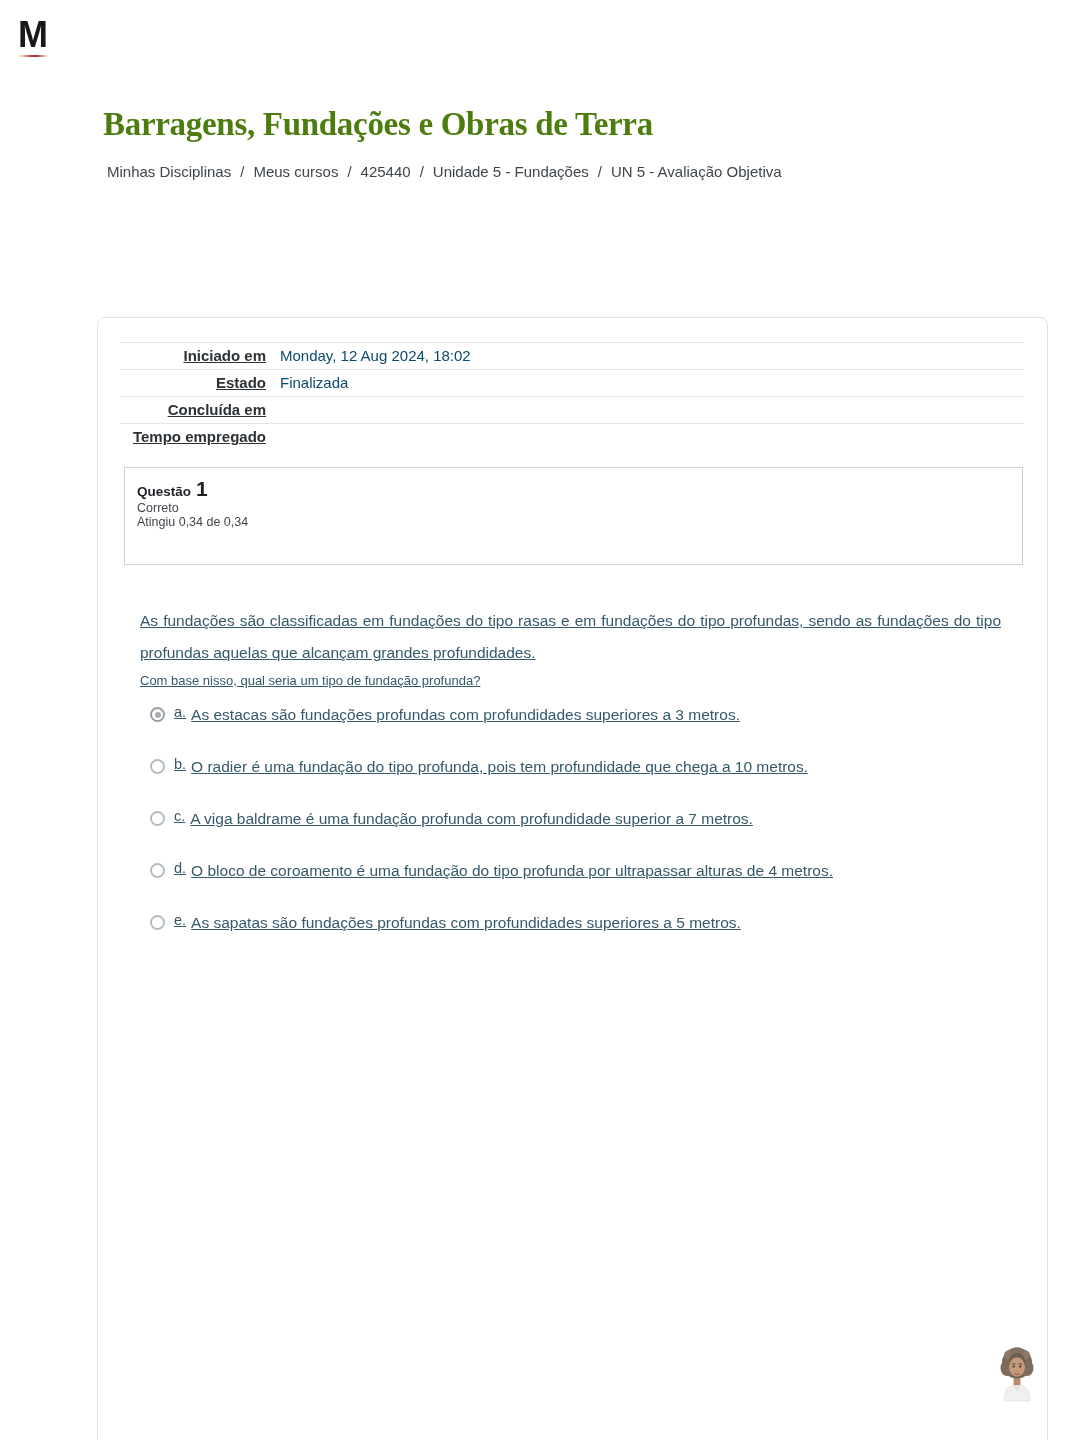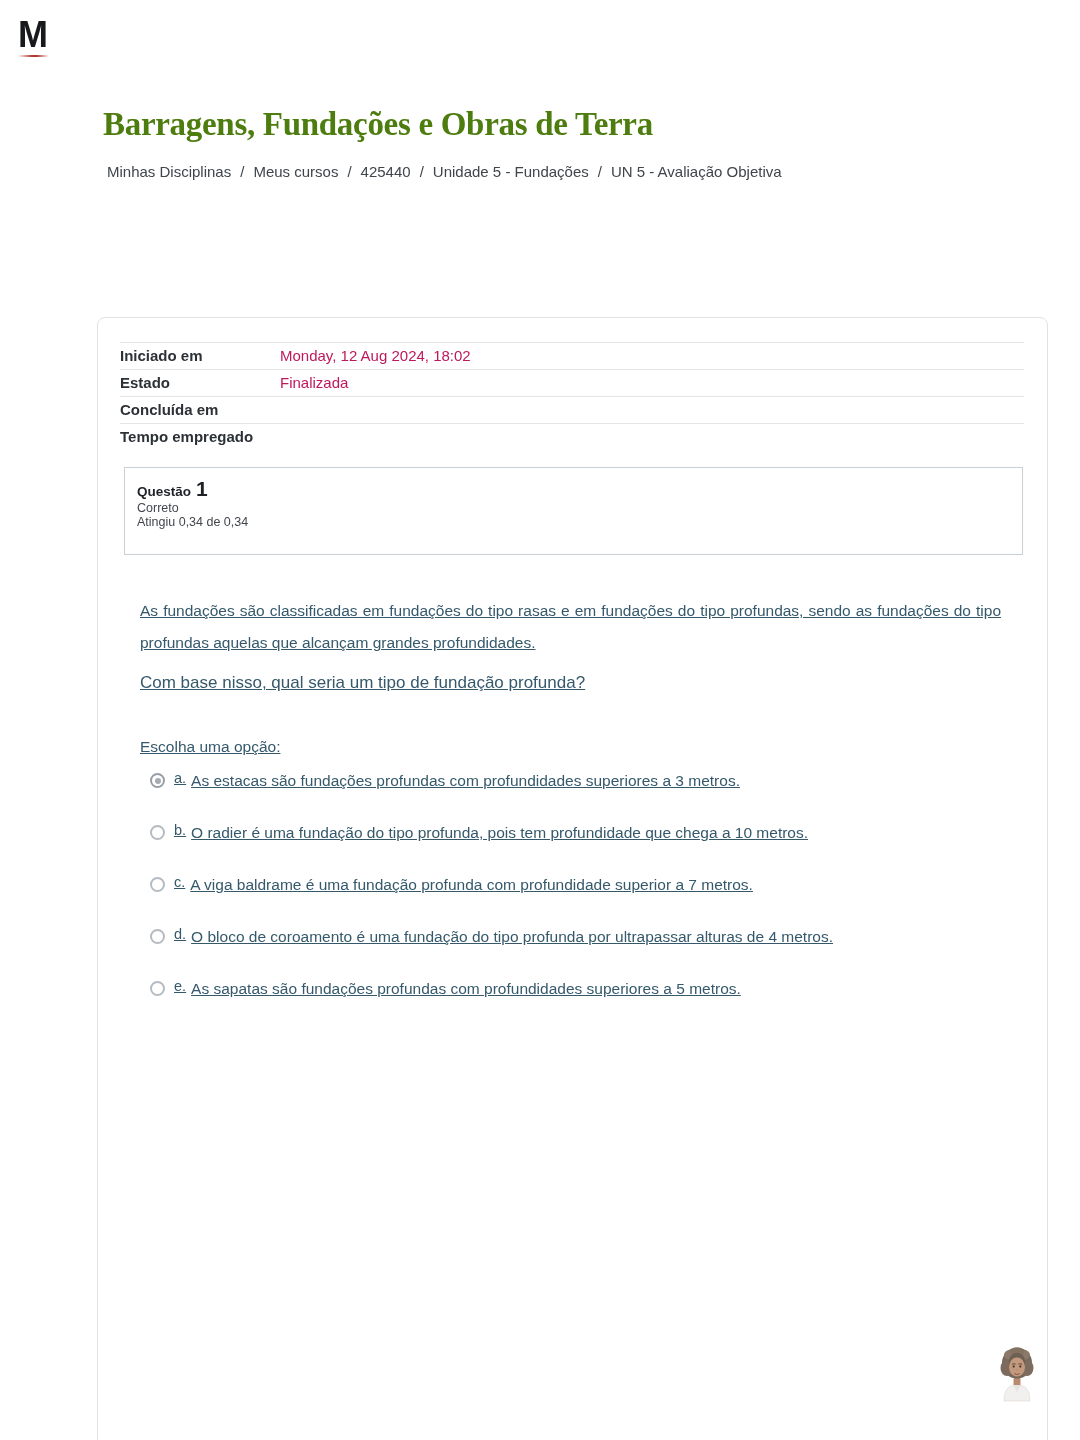--- a/index.html
+++ b/index.html
@@ -45,48 +45,48 @@
     background: #ffffff;
   }
   
   .summary { margin: 24px 23px 0 22px; }
   .summary-row {
     display: flex;
     border-top: 1px solid #e4e7ea;
     font-size: 15px;
   }
   .summary-label {
-    width: 146px; 
+    width: 146px; text-align: right;
     font-weight: 700; color: #2c3136;
-    line-height: 26px; padding: 0;
+    line-height: 26px; padding: 0; text-decoration: underline;
   }
   .summary-value {
     flex: 1; padding-left: 14px;
-    color: #be185d; line-height: 26px;
+    color: #0c4a6e; line-height: 26px;
   }
   
   .qbox {
     margin: 17px 24px 0 26px;
     border: 1px solid #c9d1d7;
-    height: 88px;
+    height: 98px;
     padding: 9px 12px;
     background: #ffffff;
   }
   .qbox-title { display: flex; align-items: baseline; gap: 5px; }
   .qbox-label { font-size: 13.5px; font-weight: 800; color: #1e2226; }
   .qbox-number { font-size: 21px; font-weight: 600; color: #1e2226; }
   .qbox-status { font-size: 12.5px; color: #42474d; }
   .qbox-grade  { font-size: 12.5px; color: #42474d; margin-top: 0; }
   
   .qcontent { margin: 40px 46px 0 42px; color: #35596b; text-decoration: underline; }
   .qtext-p1 {
     font-size: 15.5px; line-height: 32px;
     text-align: justify;
   }
-  .qtext-p2 { font-size: 17px; line-height: 24px; margin-top: 12px; }
+  .qtext-p2 { font-size: 13px; line-height: 24px; }
   .qprompt  { font-size: 15.5px; line-height: 24px; margin-top: 40px; }
   
   .options { margin-top: 13px; margin-left: 10px; }
   .option {
     display: flex; align-items: flex-start;
     margin-bottom: 35px;
     line-height: 17px;
     cursor: pointer;
   }
   .radio {
@@ -159,21 +159,20 @@
       <span class="qbox-label">Questão</span>
       <span class="qbox-number">1</span>
     </div>
     <div class="qbox-status">Correto</div>
     <div class="qbox-grade">Atingiu 0,34 de 0,34</div>
   </div>
 
   <div class="qcontent">
     <p class="qtext-p1">As fundações são classificadas em fundações do tipo rasas e em fundações do tipo profundas, sendo as fundações do tipo profundas aquelas que alcançam grandes profundidades.</p>
     <p class="qtext-p2">Com base nisso, qual seria um tipo de fundação profunda?</p>
-    <p class="qprompt">Escolha uma opção:</p>
 
     <div class="options">
       <div class="option">
         <span class="radio checked"></span>
         <span class="option-letter">a.</span>
         <span class="option-text">As estacas são fundações profundas com profundidades superiores a 3 metros.</span>
       </div>
       <div class="option">
         <span class="radio"></span>
         <span class="option-letter">b.</span>

